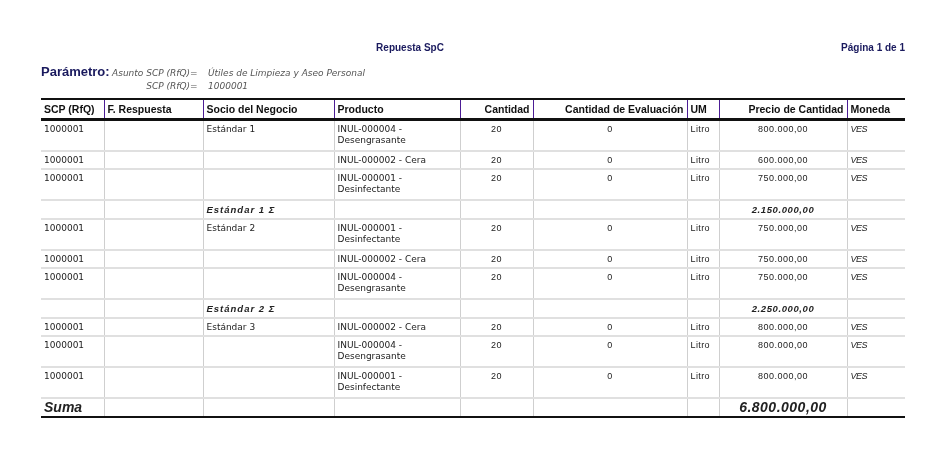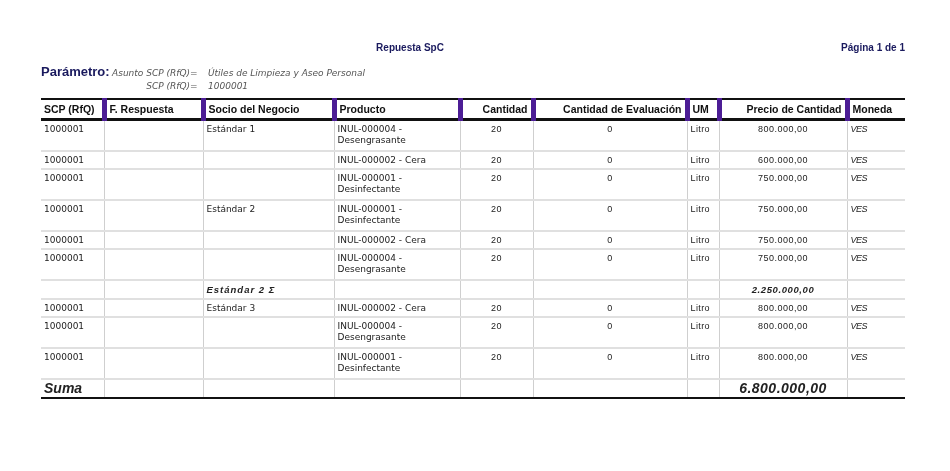--- a/index.html
+++ b/index.html
@@ -81,21 +81,21 @@
       border-bottom: 2px solid #111;
     }
     table.report th {
       font-family: "Liberation Sans", sans-serif;
       font-weight: bold;
       font-size: 10.5px;
       color: #111;
       height: 18px;
       padding: 0 3px;
       border-bottom: 3px solid #111;
-      border-left: 5px solid #4c1d95;
+      border-left: 1px solid #4c1d95;
       white-space: nowrap;
       text-align: left;
       vertical-align: middle;
     }
     table.report th:first-child { border-left: none; }
     table.report th.num { text-align: right; }
     table.report td {
       font-size: 9px;
       color: #222;
       padding: 3px 3px 2px 3px;
@@ -223,20 +223,31 @@
       <td>
           <div>INUL-000001 -</div>
           <div>Desinfectante</div>
         </td>
       <td class="num">20</td>
       <td class="num">0</td>
       <td class="um">Litro</td>
       <td class="num">750.000,00</td>
       <td class="cur">VES</td>
     </tr>
+    <tr class="subtotal-row">
+      <td></td>
+      <td></td>
+      <td class="label">Estándar 1 Σ</td>
+      <td></td>
+      <td></td>
+      <td></td>
+      <td></td>
+      <td class="num">2.150.000,00</td>
+      <td></td>
+    </tr>
 
     <tr class="data-row tall">
       <td>1000001</td>
       <td></td>
       <td>Estándar 2</td>
       <td>
           <div>INUL-000001 -</div>
           <div>Desinfectante</div>
         </td>
       <td class="num">20</td>

